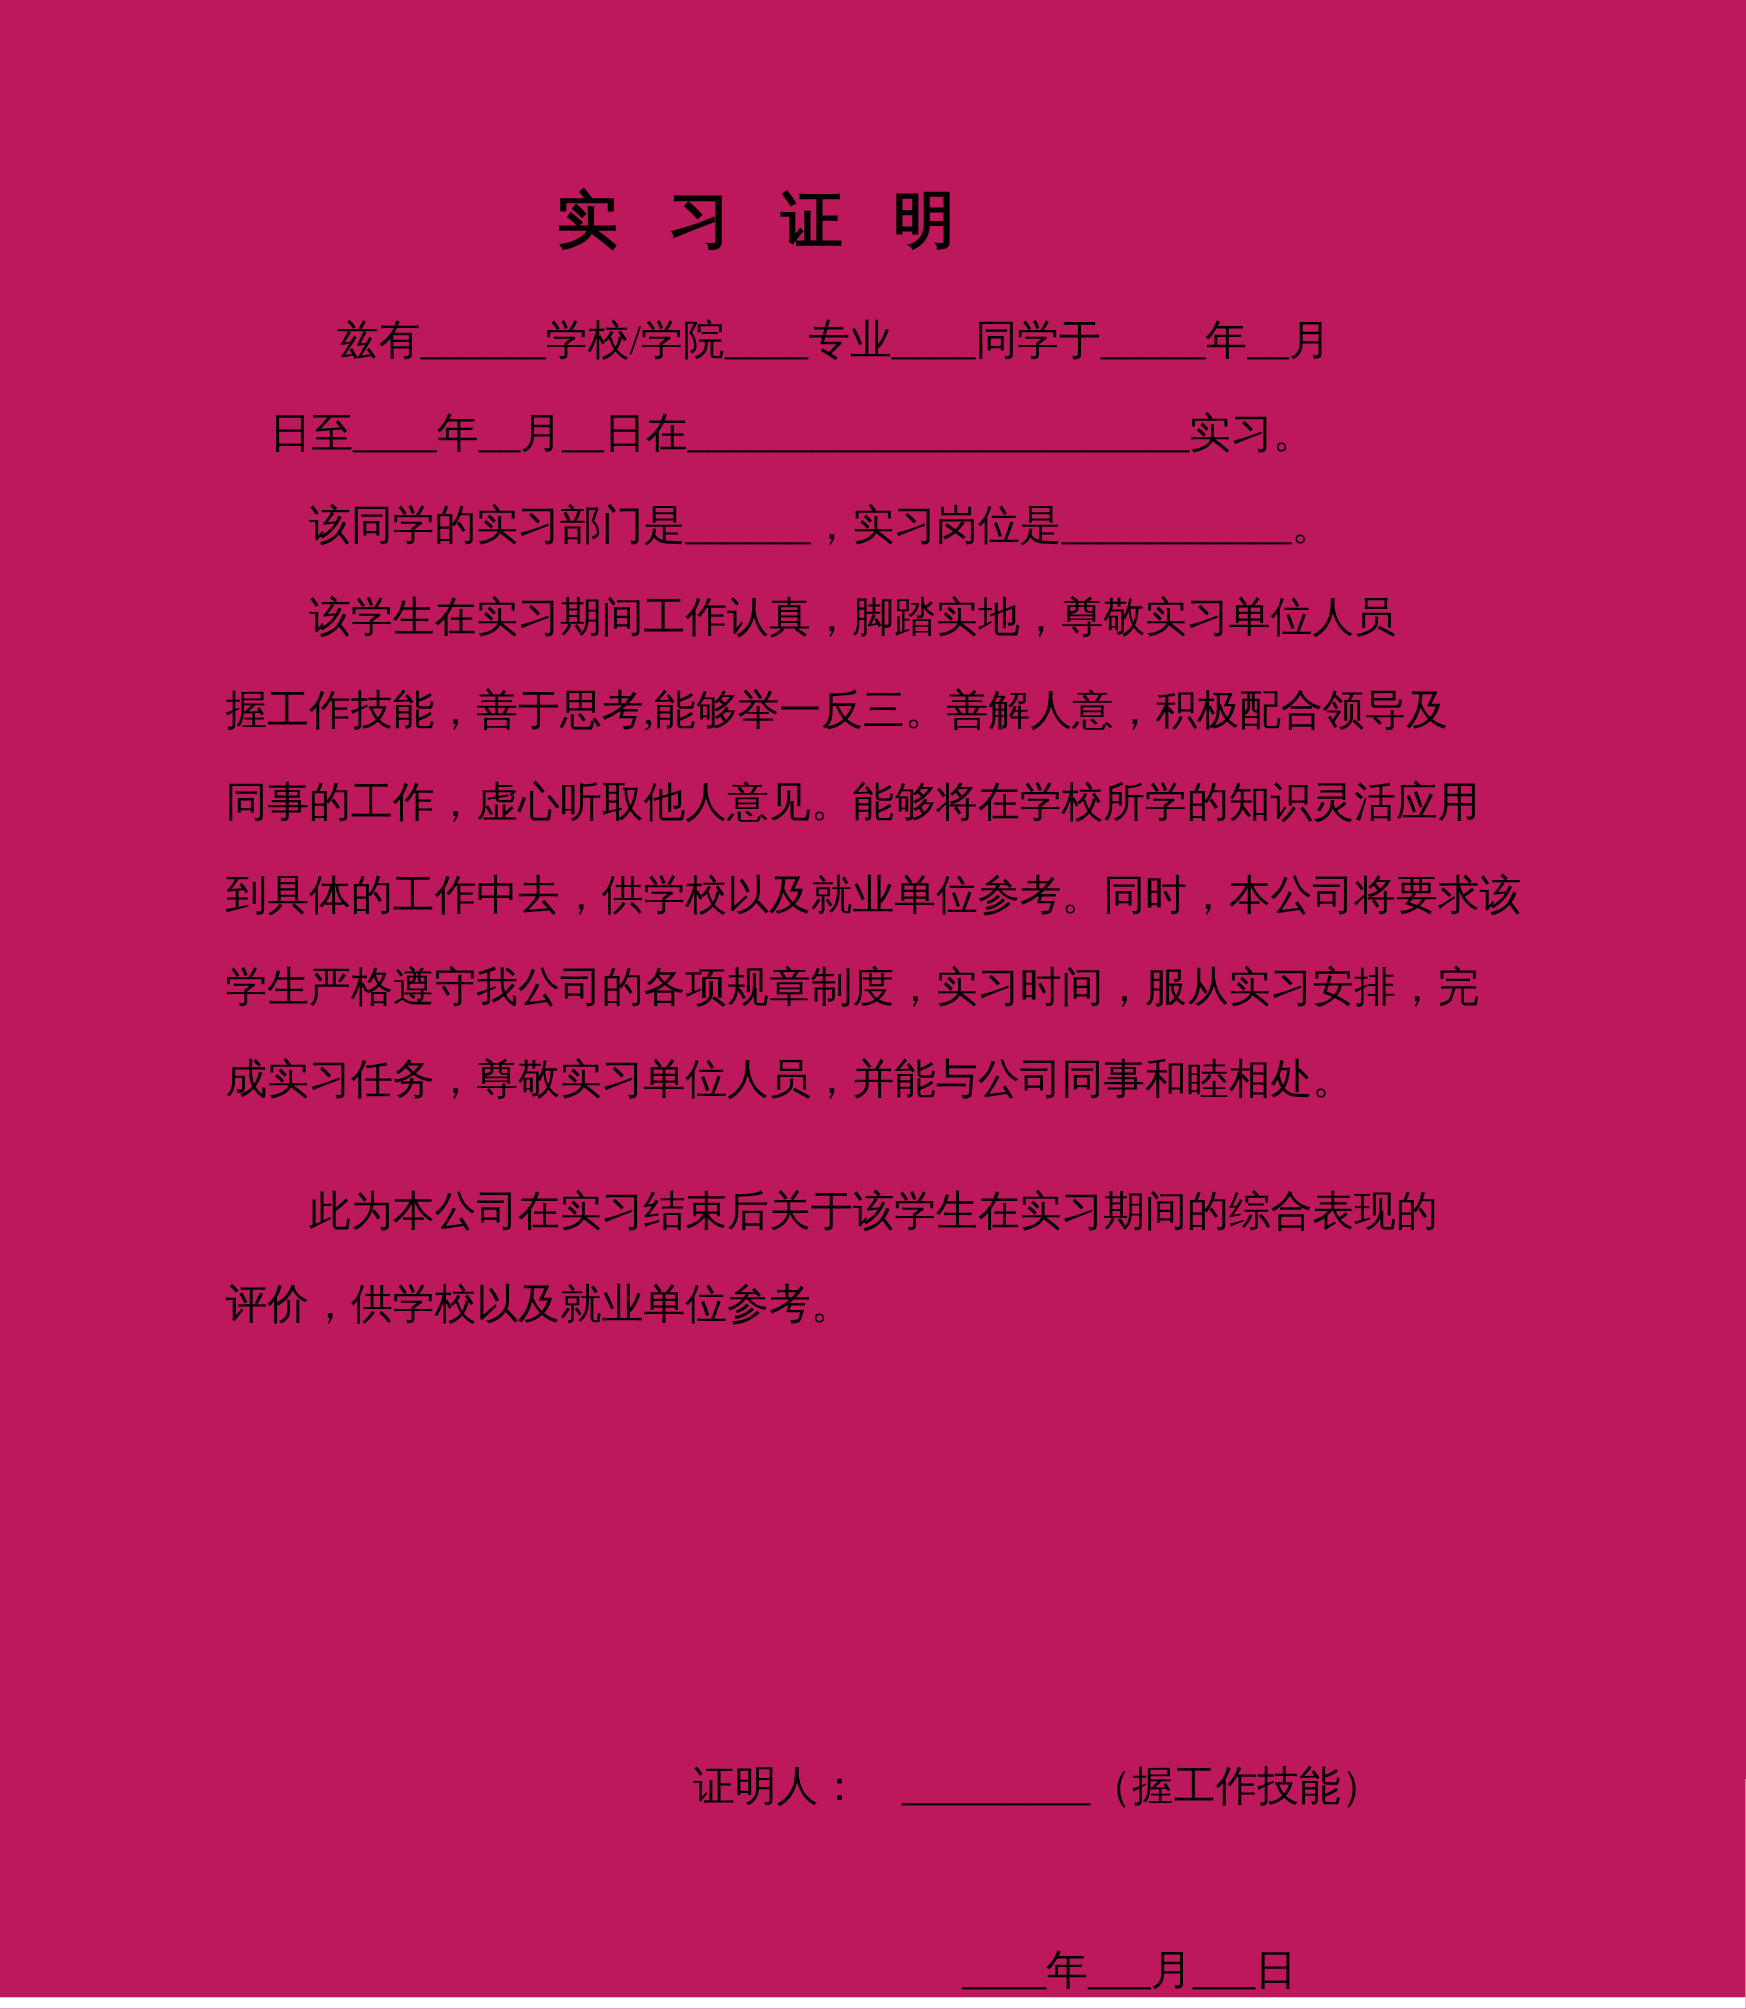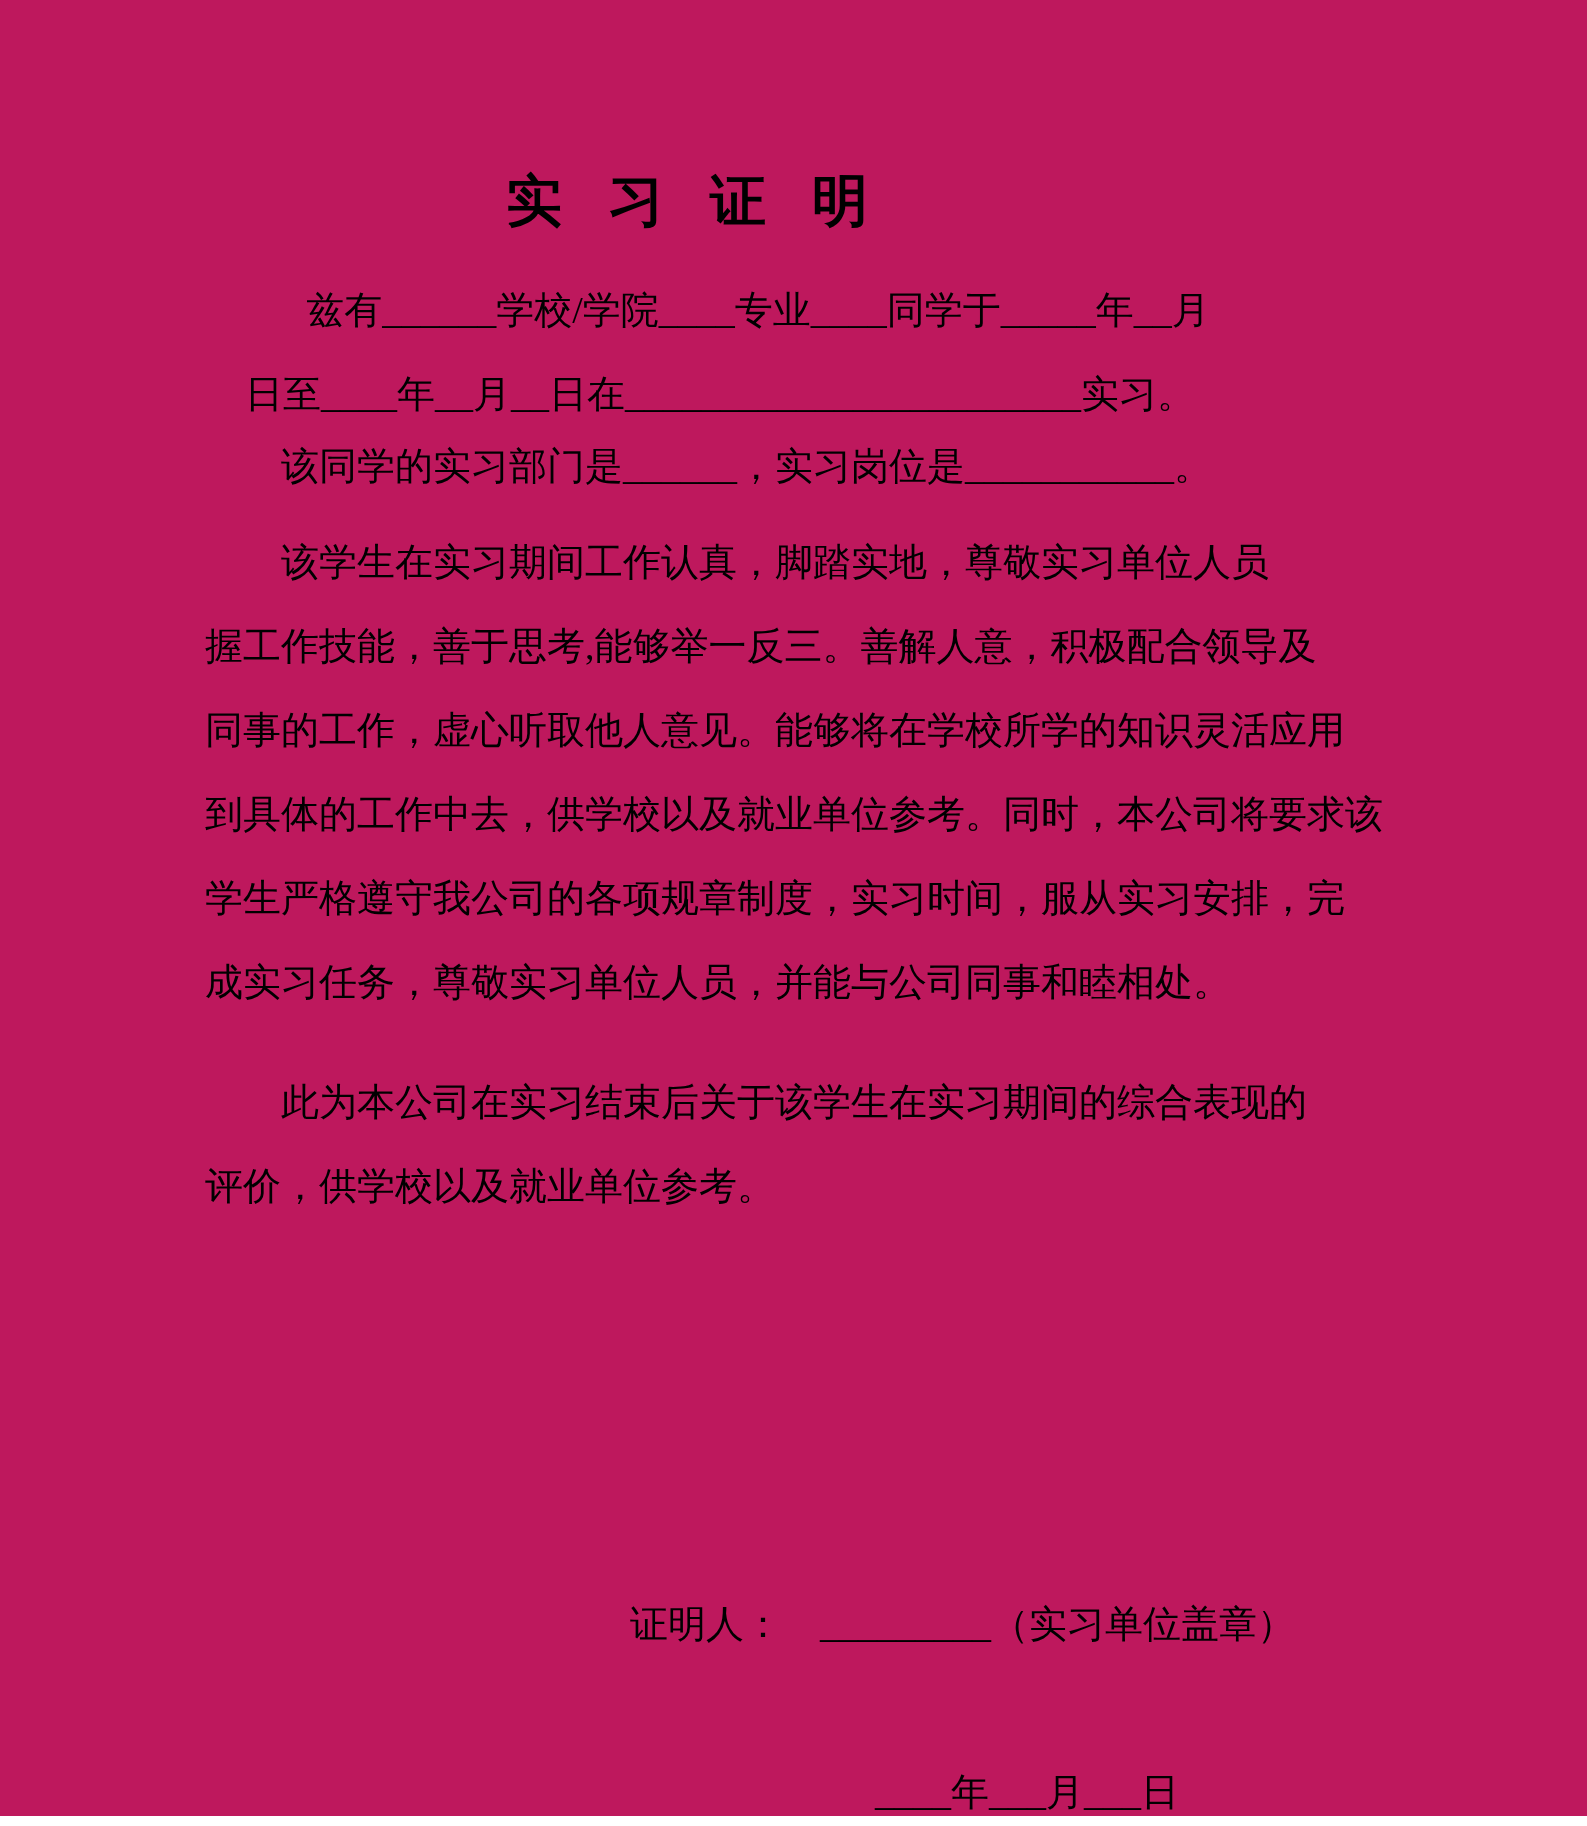--- a/index.html
+++ b/index.html
@@ -27,21 +27,21 @@
   .block {
     position: absolute;
     font-size: 38px;
     white-space: pre;
   }
   .block .line {
     height: 84px;
     line-height: 84px;
   }
   #p-opening    { top: 268px;  left: 205px; width: 1030px; text-align: center; }
-  #p-position   { top: 424px;  left: 205px; width: 1030px; }
+  #p-position   { top: 436px;  left: 205px; width: 1030px; }
   #p-evaluation { top: 520px;  left: 205px; width: 1030px; }
   #p-purpose    { top: 1060px; left: 205px; width: 1030px; }
   #p-closing    { top: 1382px; left: 205px; width: 1030px; }
   #p-signature  { top: 1582px; left: 630px; }
   #p-date       { top: 1750px; left: 875px; }
 </style>
 </head>
 <body>
 
 <div class="page">
@@ -50,17 +50,17 @@
 
   <div class="block" id="p-opening"><div class="line">　　兹有______学校/学院____专业____同学于_____年__月</div><div class="line">日至____年__月__日在________________________实习。</div></div>
 
   <div class="block" id="p-position"><div class="line">　　该同学的实习部门是______，实习岗位是___________。</div></div>
 
   <div class="block" id="p-evaluation"><div class="line">　　该学生在实习期间工作认真，脚踏实地，尊敬实习单位人员</div><div class="line">握工作技能，善于思考,能够举一反三。善解人意，积极配合领导及</div><div class="line">同事的工作，虚心听取他人意见。能够将在学校所学的知识灵活应用</div><div class="line">到具体的工作中去，供学校以及就业单位参考。同时，本公司将要求该</div><div class="line">学生严格遵守我公司的各项规章制度，实习时间，服从实习安排，完</div><div class="line">成实习任务，尊敬实习单位人员，并能与公司同事和睦相处。</div></div>
 
   <div class="block" id="p-purpose"><div class="line">　　此为本公司在实习结束后关于该学生在实习期间的综合表现的</div><div class="line">评价，供学校以及就业单位参考。</div></div>
 
 
-  <div class="block" id="p-signature"><div class="line">证明人：　_________（实习单位盖章）</div></div>
+  <div class="block" id="p-signature"><div class="line">证明人：　_________（握工作技能）</div></div>
 
   <div class="block" id="p-date"><div class="line">____年___月___日</div></div>
 
 </div>
 
 </body></html>

